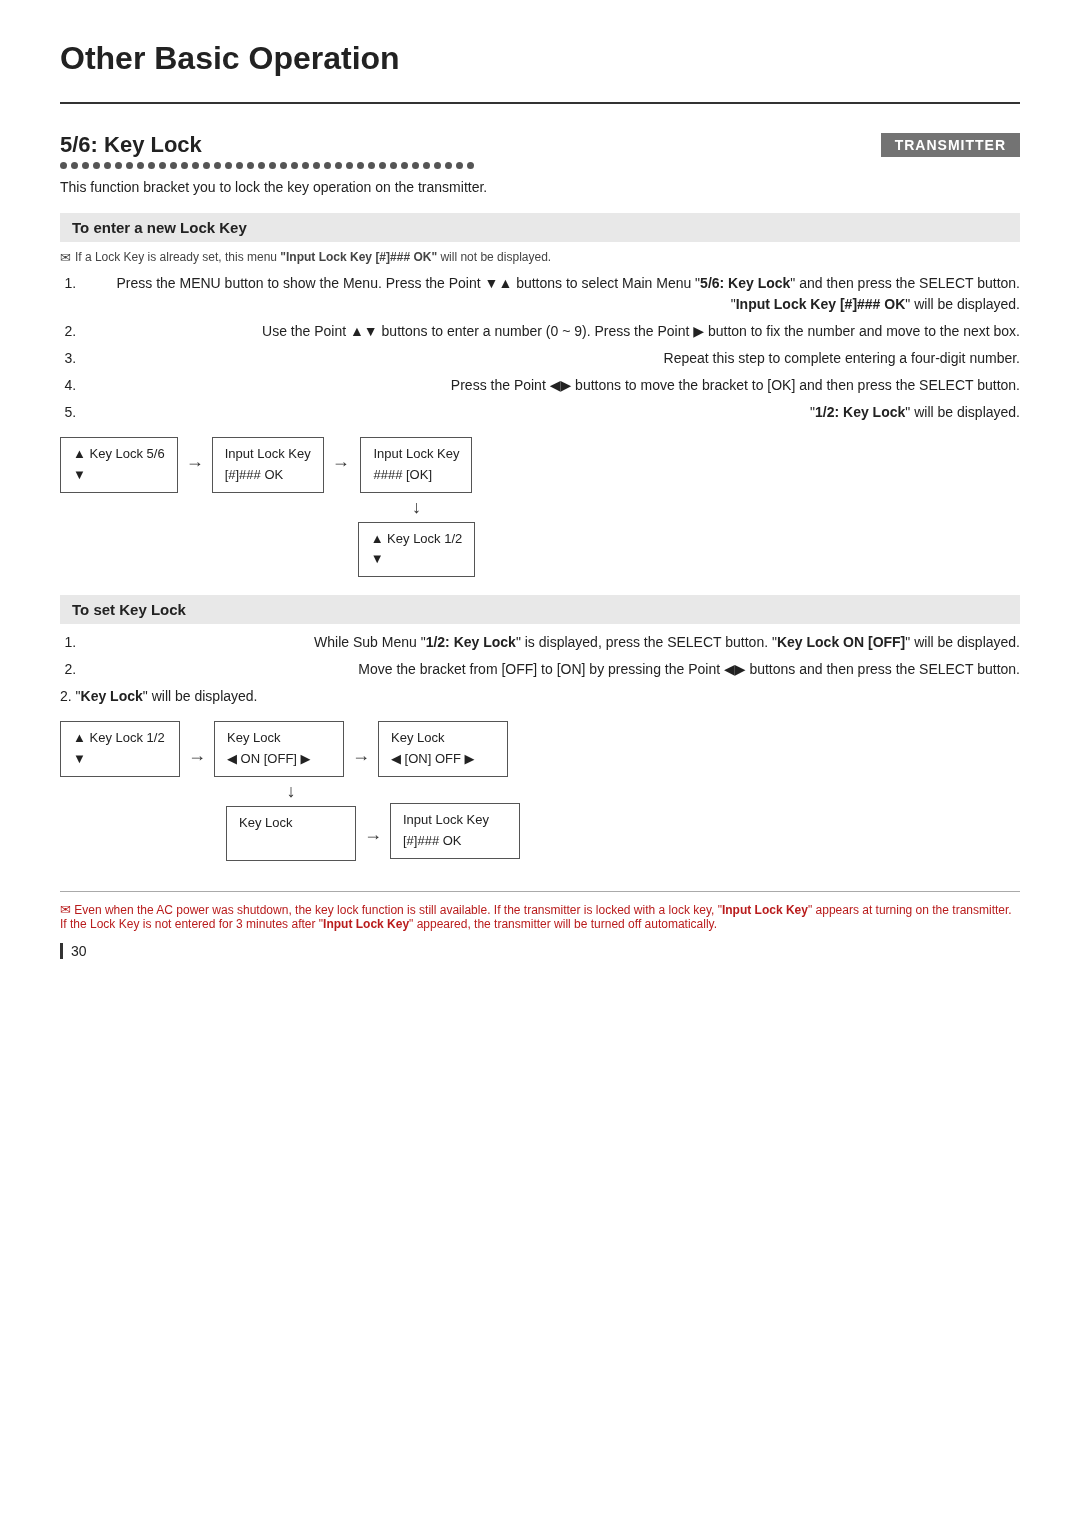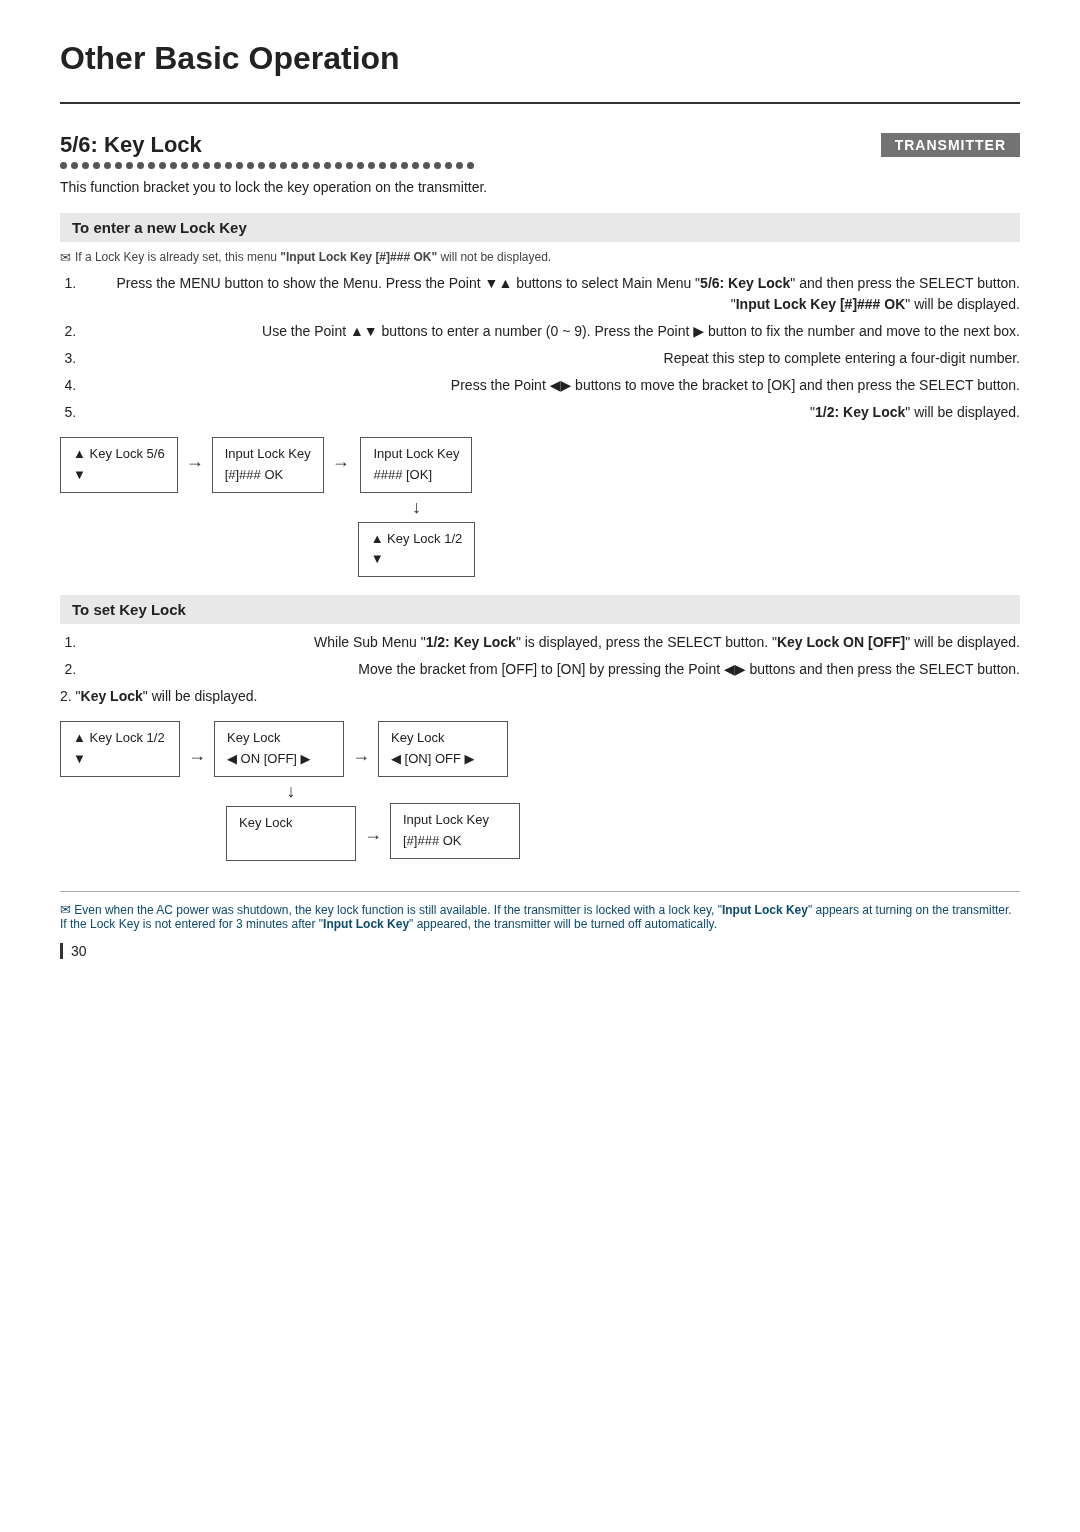--- a/index.html
+++ b/index.html
@@ -127,21 +127,21 @@
       justify-content: center;
       font-size: 18px;
       color: #333;
       margin: 4px 0;
     }
     .footer-note {
       border-top: 1px solid #aaa;
       margin-top: 30px;
       padding-top: 10px;
       font-size: 12px;
-      color: #0c4a6e;
+      color: #b91c1c;
     }
     .footer-note .note-icon {
       font-size: 13px;
     }
     .diagram2 {
       display: flex;
       flex-direction: column;
       margin: 14px 0 10px 0;
     }
     .diagram2-row {

